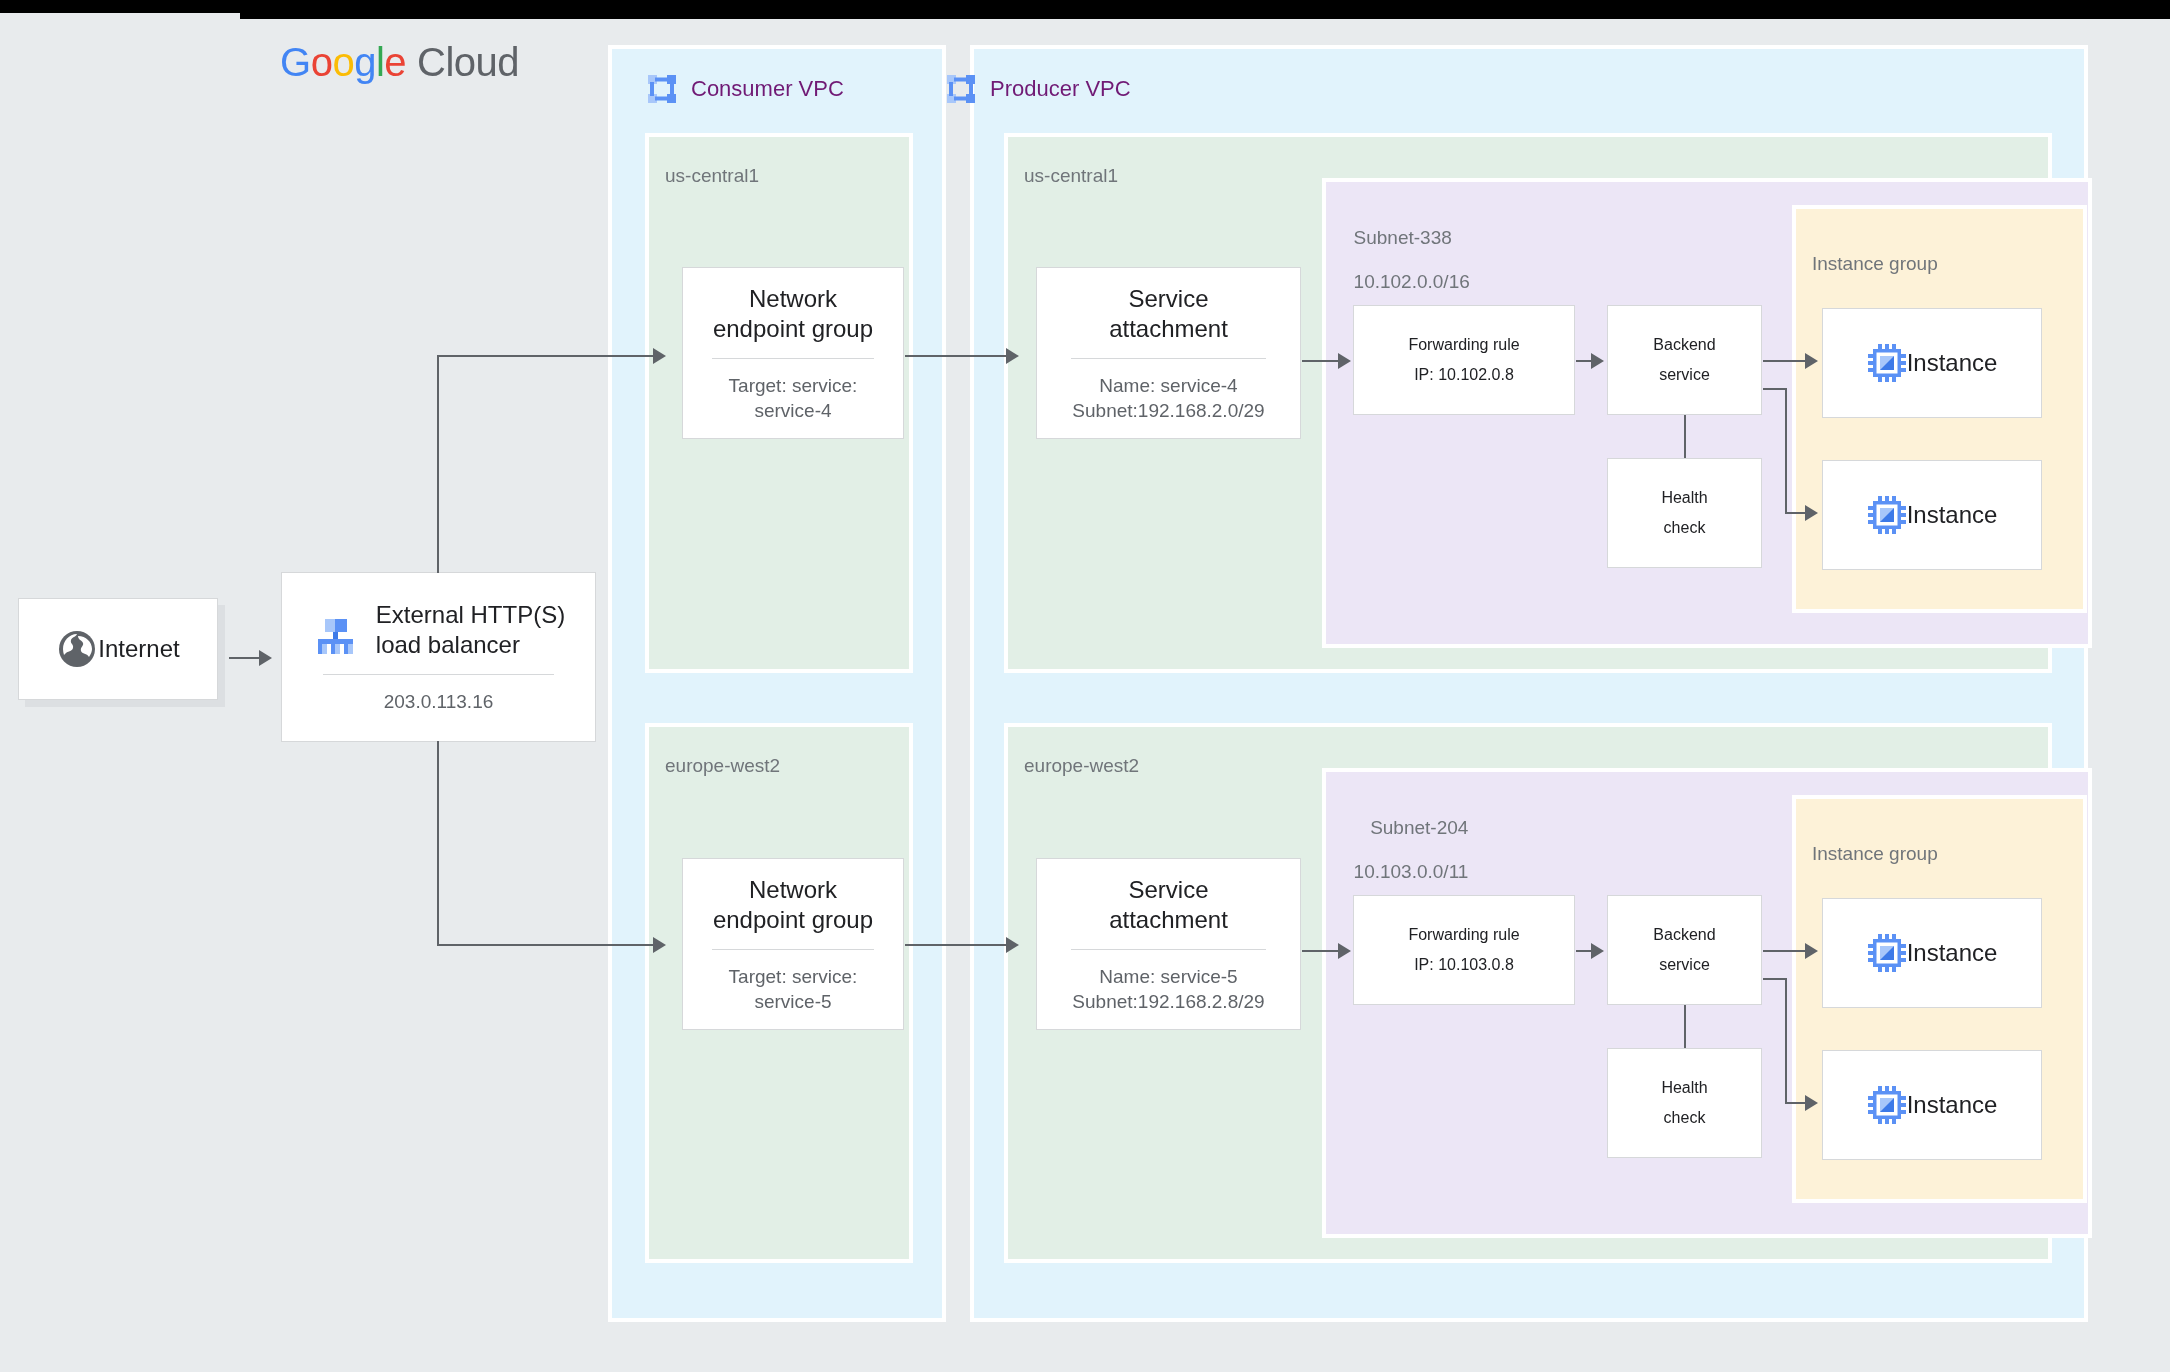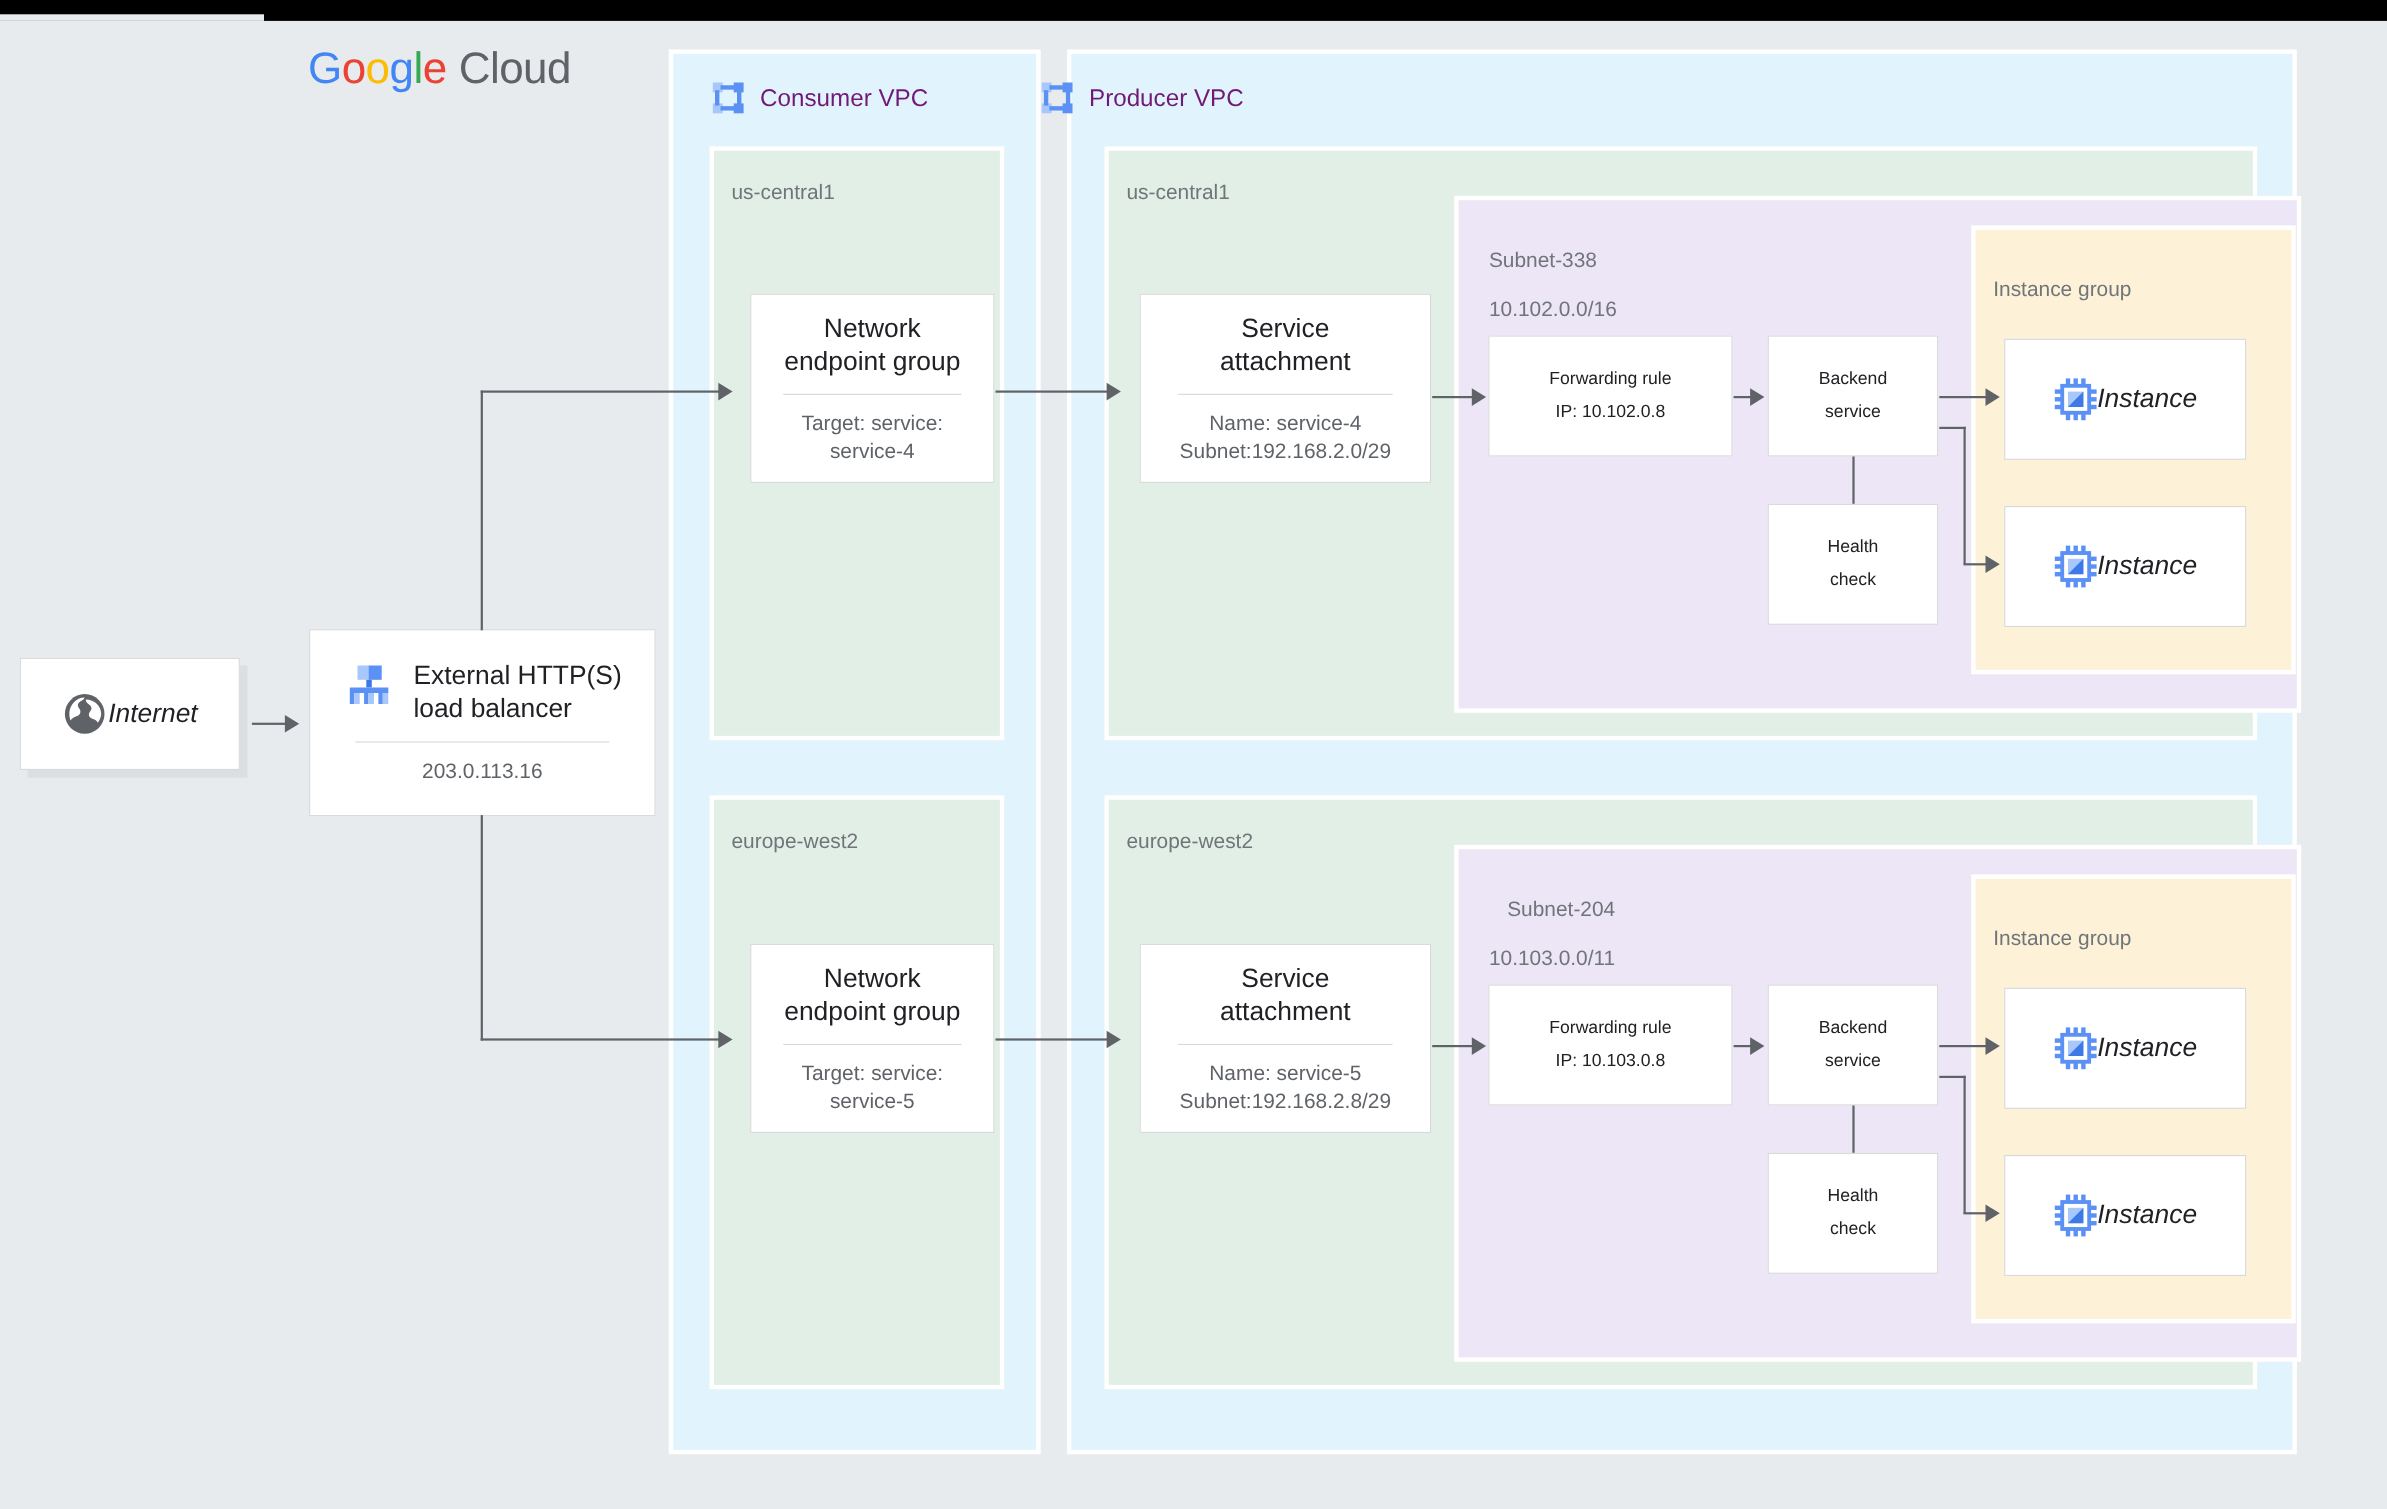--- a/index.html
+++ b/index.html
@@ -31,21 +31,21 @@
   .vpc-head{position:absolute;display:flex;align-items:center;gap:12px;}
   .vpc-head .lbl{color:#701a75;font-size:22px;white-space:nowrap;}
 
   
   .card{position:absolute;background:#ffffff;border:1px solid #d6d8da;box-sizing:border-box;
         display:flex;flex-direction:column;align-items:center;justify-content:center;}
   .card .title{font-size:24px;color:#202124;text-align:center;line-height:30px;white-space:pre-line;}
   .card .rule{width:74%;height:1px;background:#d6d8da;margin:14px 0 14px 0;}
   .card .sub{font-size:19px;color:#5f6368;text-align:center;line-height:25px;white-space:pre-line;}
   .card.plain .title{font-size:16px;}
-  .card.rowcard{flex-direction:row;justify-content:center;font-style:italic;}
+  .card.rowcard{flex-direction:row;justify-content:center;}
   .card.rowcard .title{font-size:24px;}
 
   .shadowcard{box-shadow:7px 7px 0 0 #dcdfe2;}
 
   
   .icon{flex:0 0 auto;display:block;}
 
   
   .line{position:absolute;background:#5f6368;}
   .hline{height:2px;}
@@ -286,21 +286,21 @@
 <div class="card rowcard shadowcard" style="left:18px;top:598px;width:200px;height:102px;">
   <svg class="icon" width="42" height="42" viewBox="0 0 42 42">
     <circle cx="21" cy="21" r="18" fill="#5f6368"></circle>
     <path d="M8 27 C12 22 16 24 17 20 C18 16 14 16 15 12 C16 9 20 9 21 6 C13 6 7 13 7 21 C7 23 7.4 25 8 27 Z" fill="#ffffff"></path>
     <path d="M22 8 C22 12 26 12 27 15 C28 18 24 19 25 23 C26 26 31 25 33 29 C35 26 36 23 36 21 C36 14 30 8 22 8 Z" fill="#ffffff"></path>
   </svg>
   <span class="title">Internet</span>
 </div>
 
 <div class="card" style="left:281px;top:572px;width:315px;height:170px;">
-  <div style="display:flex;align-items:flex-start;gap:18px;">
+  <div style="display:flex;align-items:flex-end;gap:18px;">
     <svg class="icon" width="46" height="46" viewBox="0 0 46 46">
       <rect x="13" y="5" width="10" height="13" fill="#a8c7fa"></rect>
       <rect x="23" y="5" width="12" height="13" fill="#5b91f5"></rect>
       <rect x="21" y="18" width="5" height="7" fill="#3d7ae8"></rect>
       <rect x="6" y="25" width="35" height="5" fill="#5b91f5"></rect>
       <rect x="6" y="30" width="4" height="10" fill="#5b91f5"></rect>
       <rect x="10" y="30" width="5" height="10" fill="#a8c7fa"></rect>
       <rect x="19" y="30" width="4" height="10" fill="#5b91f5"></rect>
       <rect x="23" y="30" width="5" height="10" fill="#a8c7fa"></rect>
       <rect x="32" y="30" width="4" height="10" fill="#5b91f5"></rect>

